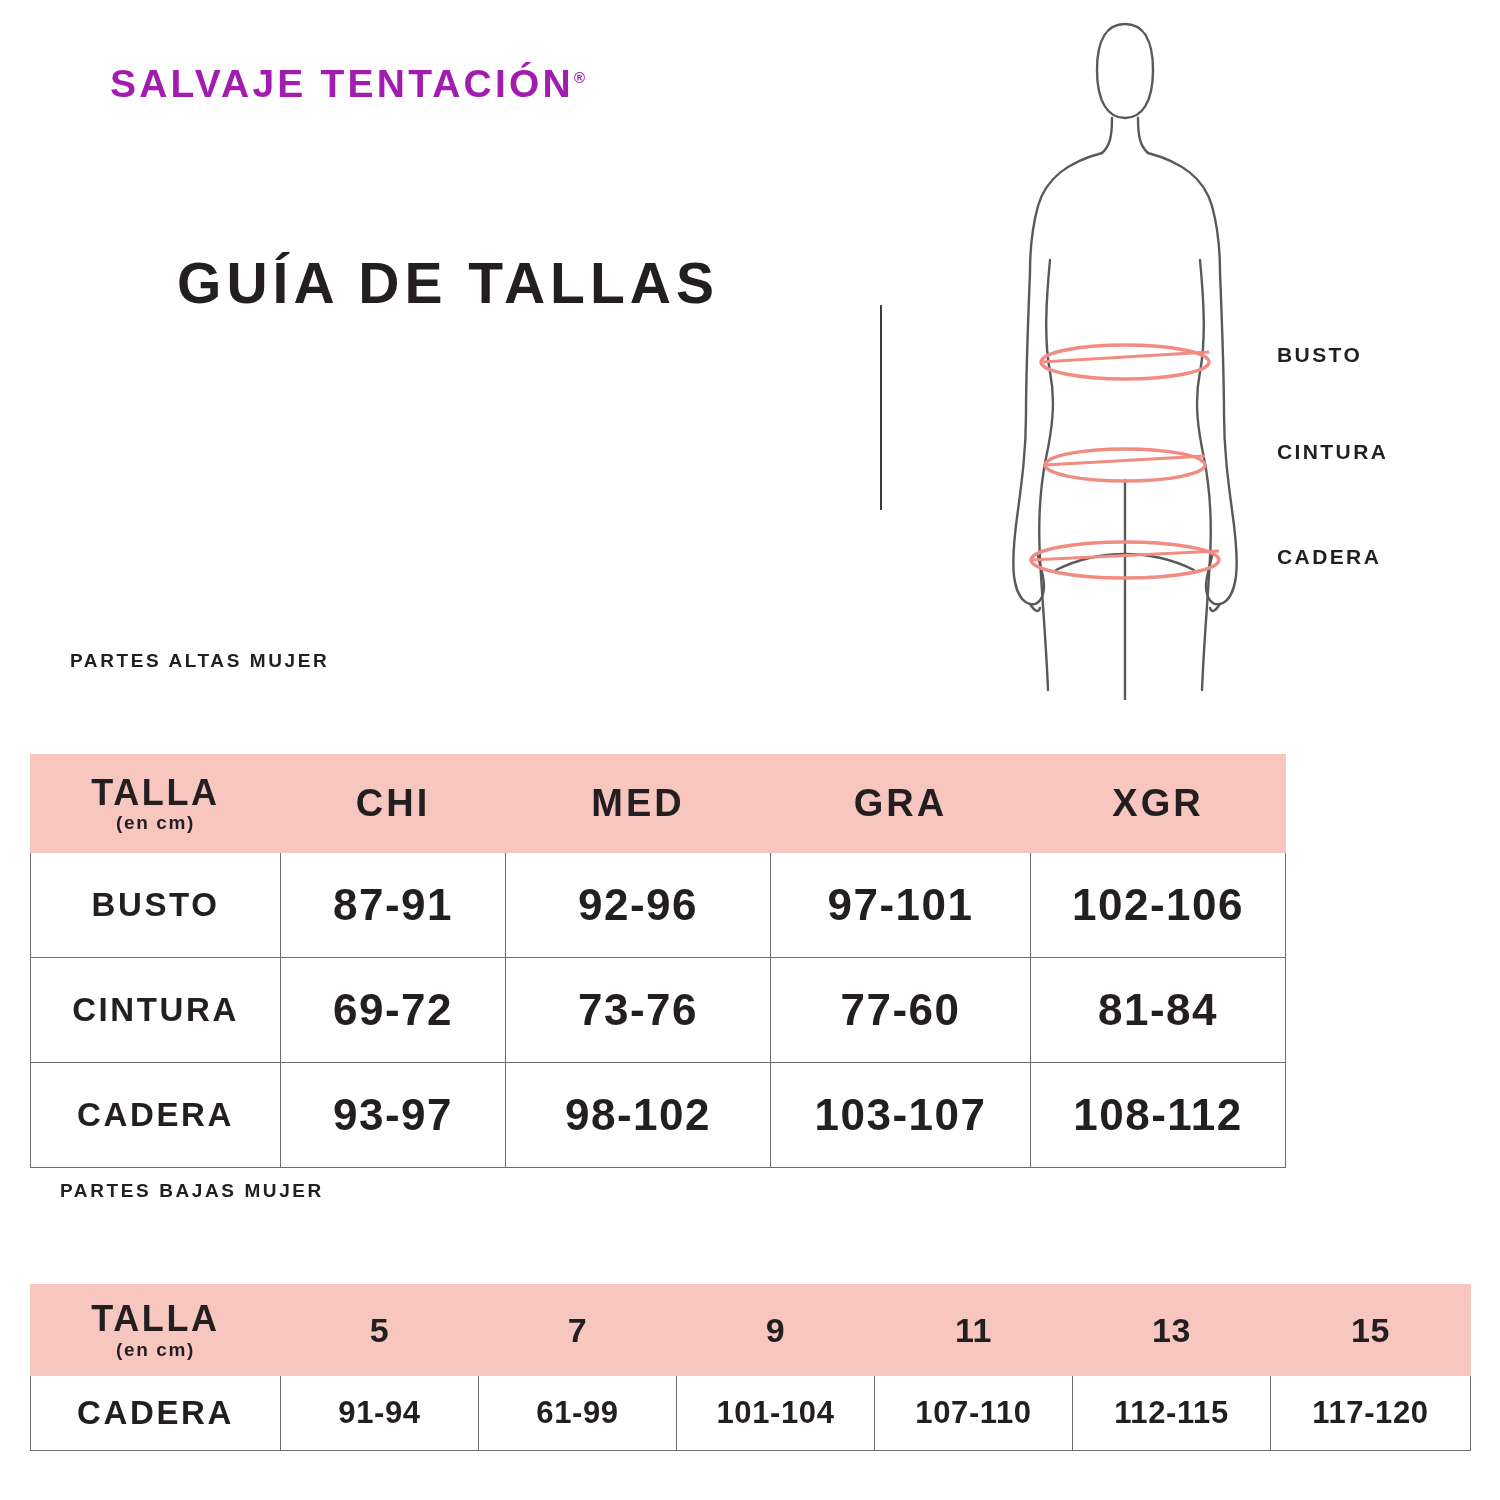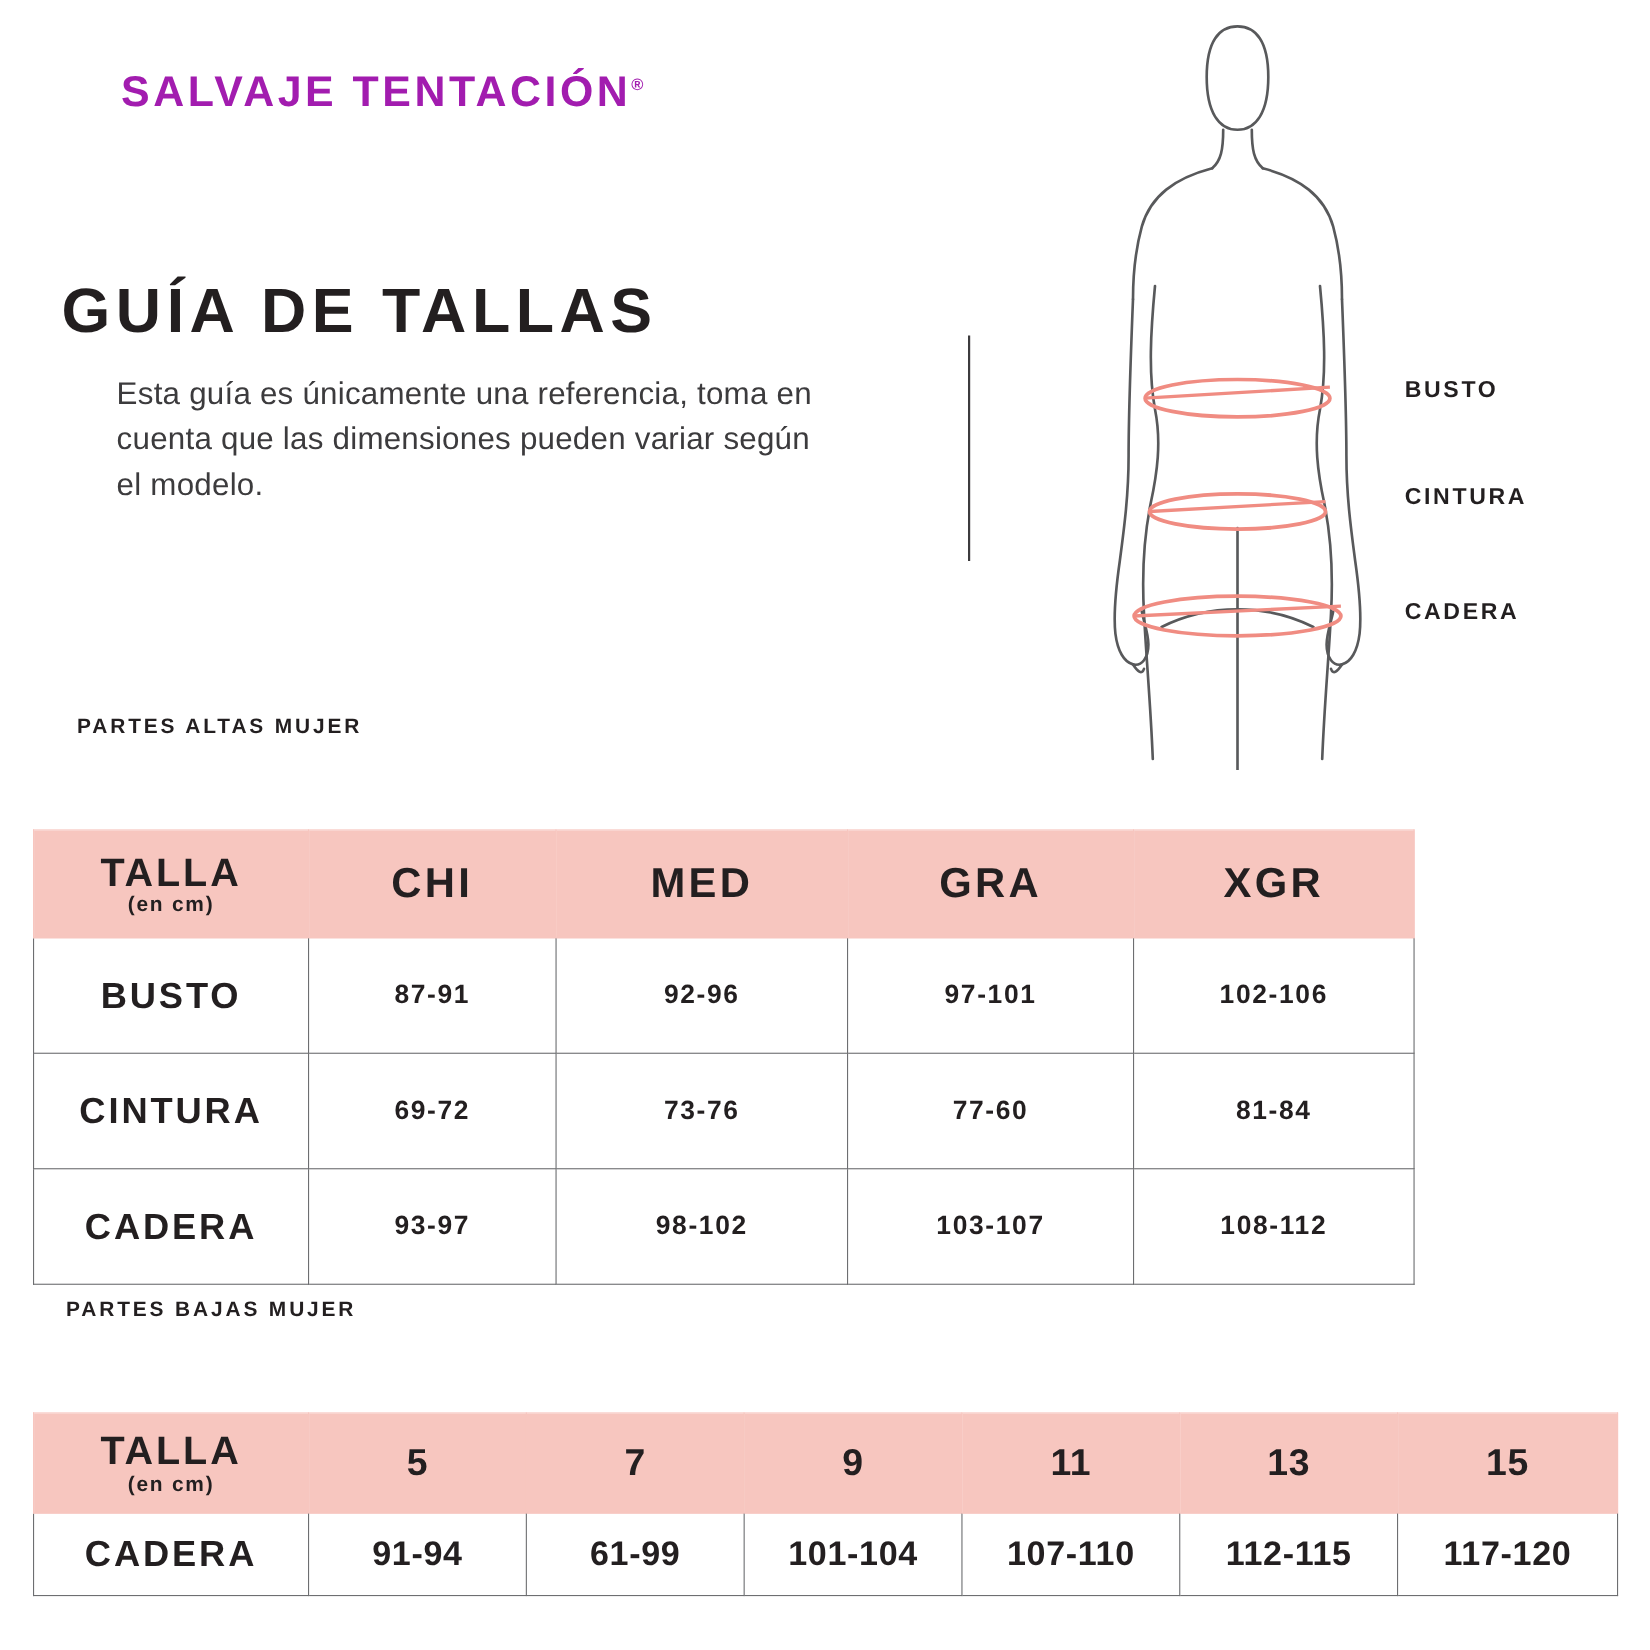--- a/index.html
+++ b/index.html
@@ -29,23 +29,24 @@
   }
   .brand sup {
     font-size: 15px;
     vertical-align: super;
     letter-spacing: 0;
   }
 
   
   .head-block {
     position: absolute;
-    left: 56px;
+    left: 68px;
     top: 250px;
     width: 760px;
+    text-align: center;
   }
   .main-title {
     font-size: 57px;
     font-weight: bold;
     letter-spacing: 5px;
     margin: 0 0 22px 0;
     color: #231f20;
   }
   .intro {
     font-size: 28.5px;
@@ -118,21 +119,21 @@
   }
 
   
   #table-altas {
     left: 30px;
     top: 710px;
     width: 1255px;
   }
   #table-altas td {
     height: 102px;
-    font-size: 24px;
+    font-size: 44px;
     letter-spacing: 1.5px;
   }
   #table-altas .head-cell {
     height: 95px;
     font-size: 38px;
     letter-spacing: 3px;
   }
   #table-altas .talla-cell {
     font-size: 36px;
     letter-spacing: 2.6px;
@@ -184,21 +185,20 @@
 </style>
 </head>
 <body>
 
 <div class="brand">
   <span>SALVAJE TENTACIÓN</span><sup>®</sup>
 </div>
 
 <div class="head-block">
   <h1 class="main-title">GUÍA DE TALLAS</h1>
-  <p class="intro">Esta guía es únicamente una referencia, toma en cuenta que las dimensiones pueden variar según el modelo.</p>
 </div>
 
 <div class="v-divider"></div>
 
 <div class="figure-wrap">
   <svg width="330" height="690" viewBox="0 0 330 690" fill="none" xmlns="http://www.w3.org/2000/svg">
     <g stroke="#58595b" stroke-width="2.4" fill="none" stroke-linecap="round" stroke-linejoin="round">
 
       <path d="M137 60 C137 28 148 14 165 14 C182 14 193 28 193 60 C193 92 182 108 165 108 C148 108 137 92 137 60 Z"></path>
 

